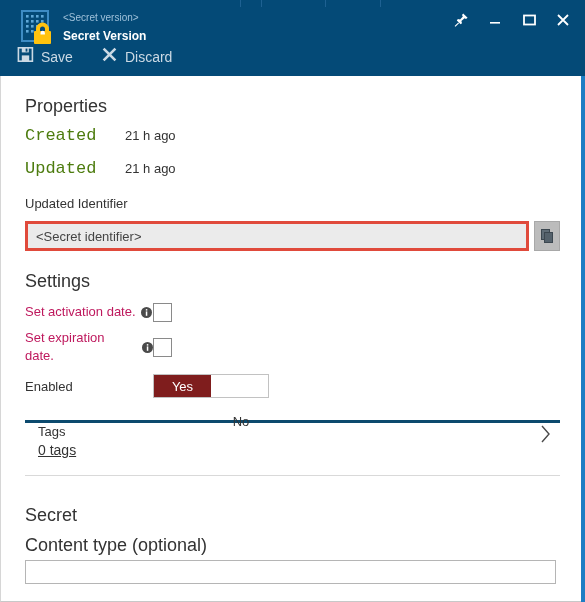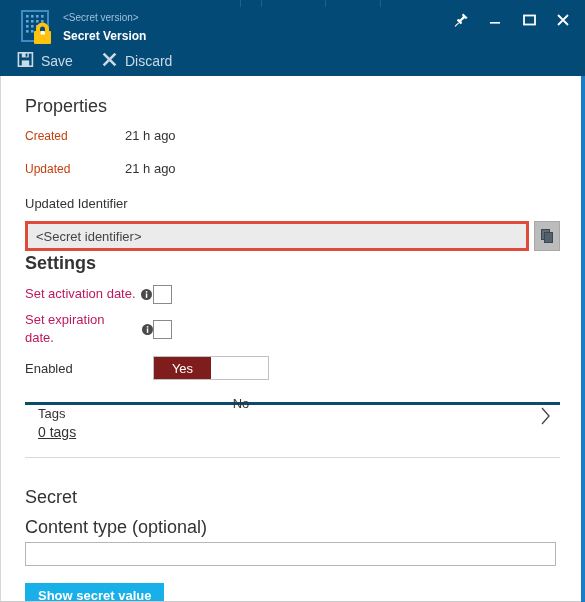--- a/index.html
+++ b/index.html
@@ -78,21 +78,21 @@
     justify-content: center;
     cursor: pointer;
   }
 
   
   .cmdbar {
     position: absolute;
     left: 0; top: 46px;
     width: 585px; height: 30px;
     display: flex;
-    align-items: center;
+    align-items: flex-start;
     padding-left: 17px;
     box-sizing: border-box;
   }
   .cmdbtn {
     display: flex;
     align-items: center;
     gap: 7px;
     margin-right: 28px;
     cursor: pointer;
     user-select: none;
@@ -131,23 +131,24 @@
     line-height: 24px;
   }
 
   .kv-row {
     display: flex;
     align-items: baseline;
     margin-top: 9px;
   }
   .kv-label {
     width: 100px;
-    font-size: 12px;
-    color: #c2410c;
+    font-size: 17px;
+    color: #4d7c0f;
     line-height: 18px;
+    font-family: Liberation Mono, monospace;
   }
   .kv-value {
     font-size: 13px;
     color: #333333;
     line-height: 18px;
   }
 
   .field-label {
     font-size: 13px;
     color: #333333;
@@ -434,21 +435,21 @@
       <div class="sid-row">
         <input class="sid-input" type="text" value="&lt;Secret identifier&gt;" style="">
         <div class="sid-copy">
           <svg width="16" height="16" viewBox="0 0 16 16">
             <rect x="2.5" y="1.5" width="8" height="10" fill="#5E6B75" stroke="#3C4750" stroke-width="1"></rect>
             <rect x="5.5" y="4.5" width="8" height="10" fill="#54616B" stroke="#3C4750" stroke-width="1"></rect>
           </svg>
         </div>
       </div>
 
-      <div class="section-title" style="font-weight:bold;">Settings</div>
+      <div class="section-title" style="margin-top:18px;">Settings</div>
 
       <div class="setting-row">
         <div class="setting-label">
           <span>Set activation date.</span>
           <span class="info-icon">
             <svg width="11" height="11" viewBox="0 0 11 11">
               <circle cx="5.5" cy="5.5" r="5.5" fill="#4A4A4A"></circle>
               <rect x="4.8" y="2.1" width="1.5" height="1.5" fill="#ffffff"></rect>
               <rect x="4.8" y="4.4" width="1.5" height="4.4" fill="#ffffff"></rect>
             </svg>

